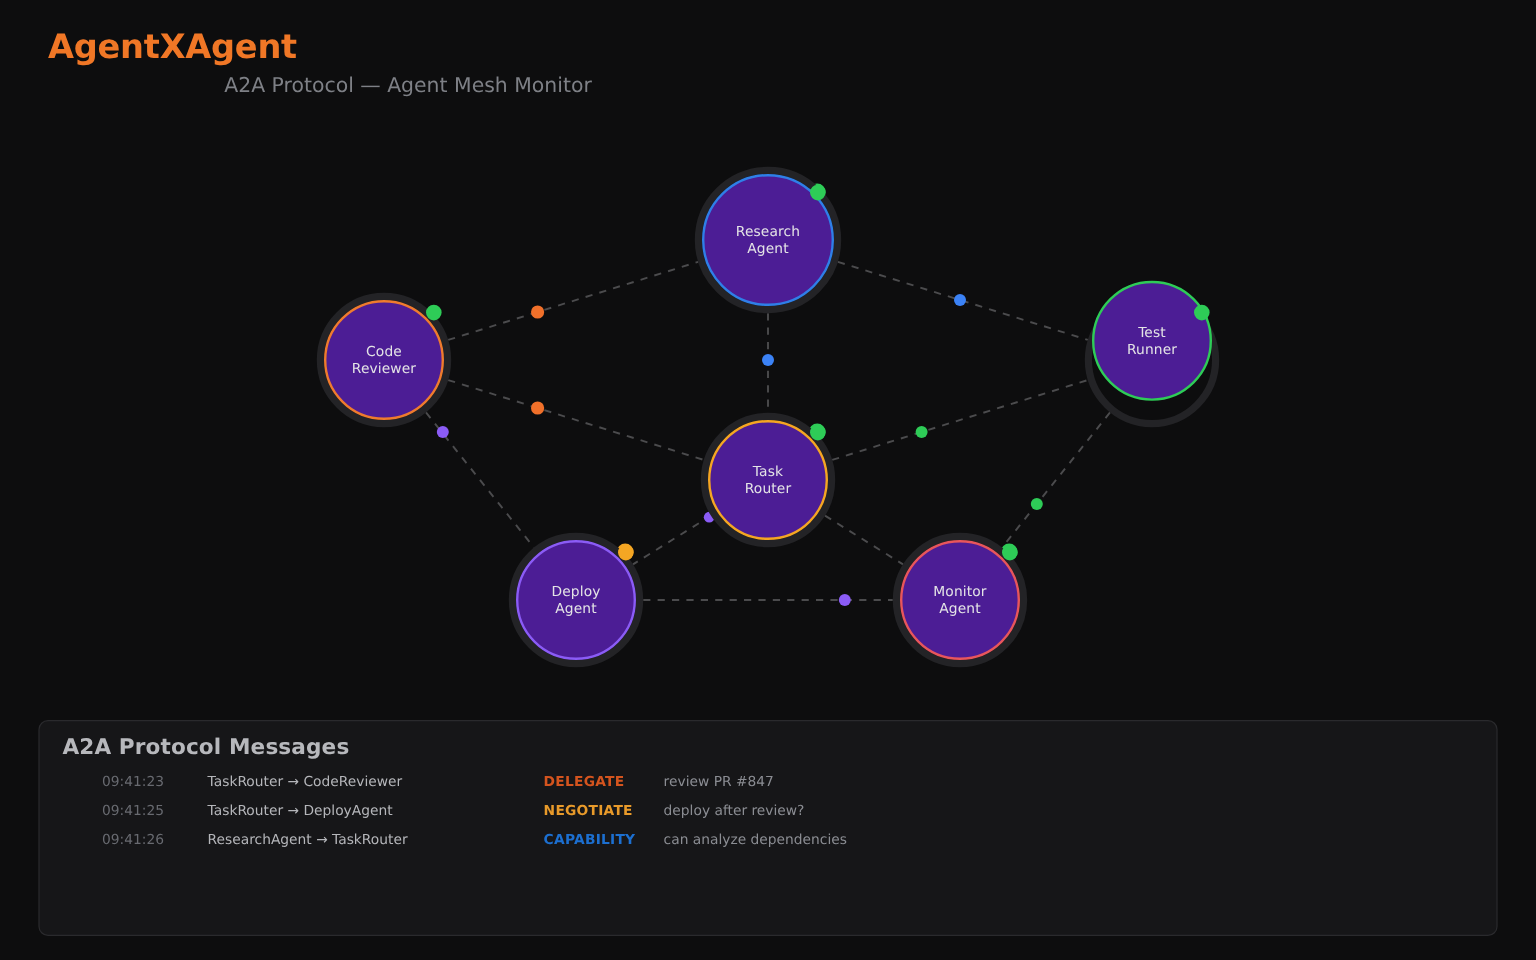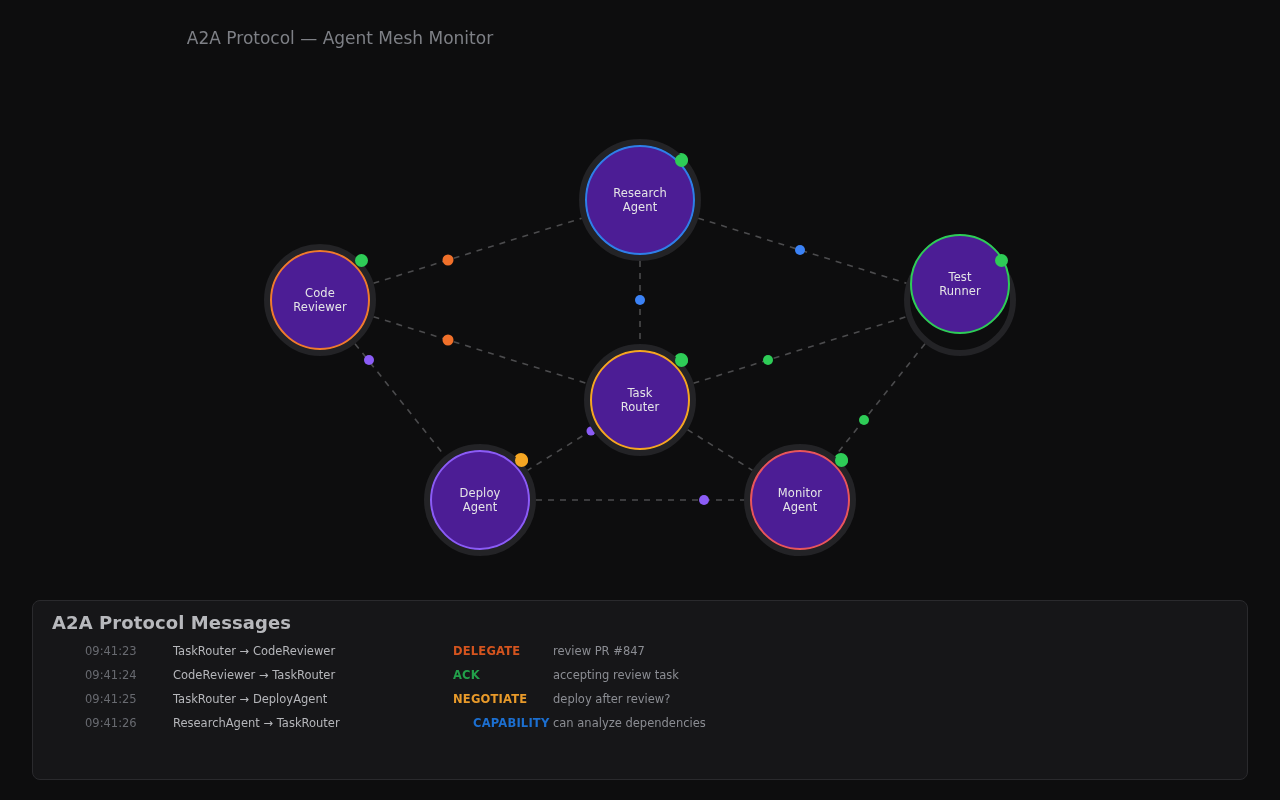--- a/index.html
+++ b/index.html
@@ -149,20 +149,21 @@
   .log-detail {
     position: absolute;
     left: 520px;
     color: #8b8d93;
   }
 </style>
 </head>
 <body>
 
 <div id="header">
+  <div id="app-title">AgentXAgent</div>
   <div id="app-subtitle">A2A Protocol — Agent Mesh Monitor</div>
 </div>
 
 <div id="mesh">
   <svg id="mesh-svg" viewBox="0 0 1280 490">
     <g id="edges-group">
         <line x1="373.45087876996166" y1="183.29660038438698" x2="581.7767213398632" y2="118.19477458129275" class="edge-line" stroke="#4b4b4d" stroke-dasharray="6 6"></line>
         <line x1="698.2232786601368" y1="118.19477458129275" x2="906.5491212300384" y2="183.29660038438698" class="edge-line" stroke="#4b4b4d" stroke-dasharray="6 6"></line>
         <line x1="640" y1="161" x2="640" y2="244" class="edge-line" stroke="#4b4b4d" stroke-dasharray="6 6"></line>
         <line x1="373.45087876996166" y1="216.70339961561302" x2="586.5491212300384" y2="283.296600384387" class="edge-line" stroke="#4b4b4d" stroke-dasharray="6 6"></line>
@@ -232,31 +233,25 @@
 <div id="log-panel">
   <div id="log-title">A2A Protocol Messages</div>
   <div id="log-rows">
       <div class="log-row">
         <span class="log-time">09:41:23</span>
         <span class="log-route">TaskRouter → CodeReviewer</span>
         <span class="log-verb" style="color: rgb(212, 84, 30);">DELEGATE</span>
         <span class="log-detail">review PR #847</span>
       </div>
       <div class="log-row">
-        <span class="log-time">09:41:24</span>
-        <span class="log-route">CodeReviewer → TaskRouter</span>
-        <span class="log-verb" style="color: rgb(34, 160, 74);">ACK</span>
-        <span class="log-detail">accepting review task</span>
-      </div>
-      <div class="log-row">
         <span class="log-time">09:41:25</span>
         <span class="log-route">TaskRouter → DeployAgent</span>
         <span class="log-verb" style="color: rgb(232, 154, 42);">NEGOTIATE</span>
         <span class="log-detail">deploy after review?</span>
       </div>
       <div class="log-row">
         <span class="log-time">09:41:26</span>
         <span class="log-route">ResearchAgent → TaskRouter</span>
-        <span class="log-verb" style="color: rgb(28, 111, 208); margin-left: 20px;">CAPABILITY</span>
+        <span class="log-verb" style="color: rgb(28, 111, 208);">CAPABILITY</span>
         <span class="log-detail">can analyze dependencies</span>
       </div>
     </div>
 </div>
 
 </body></html>

